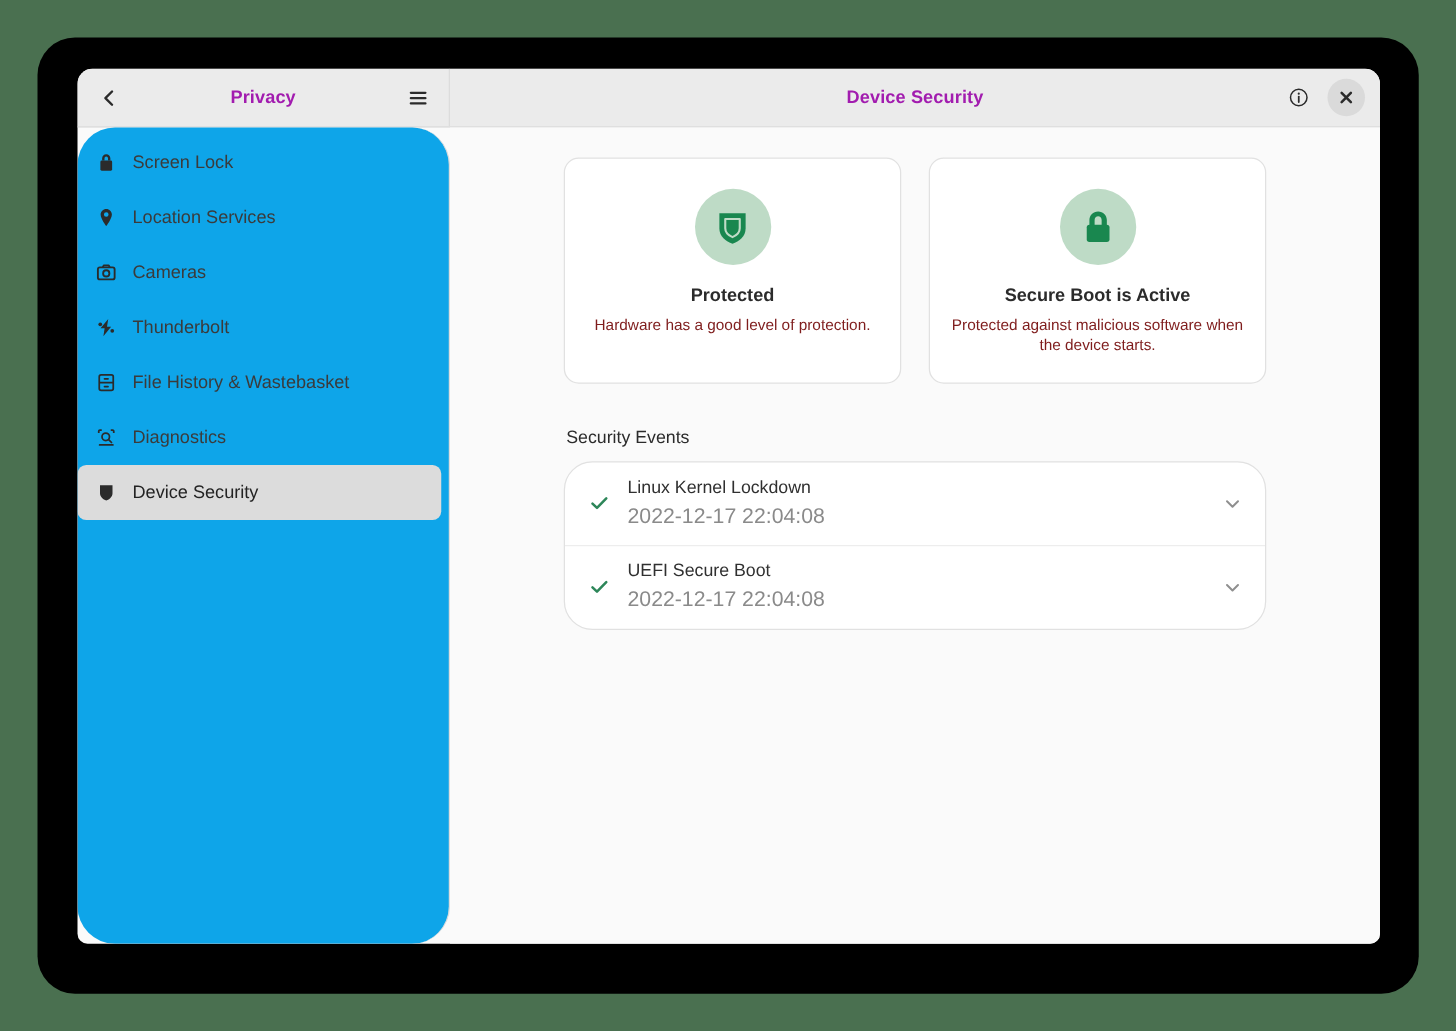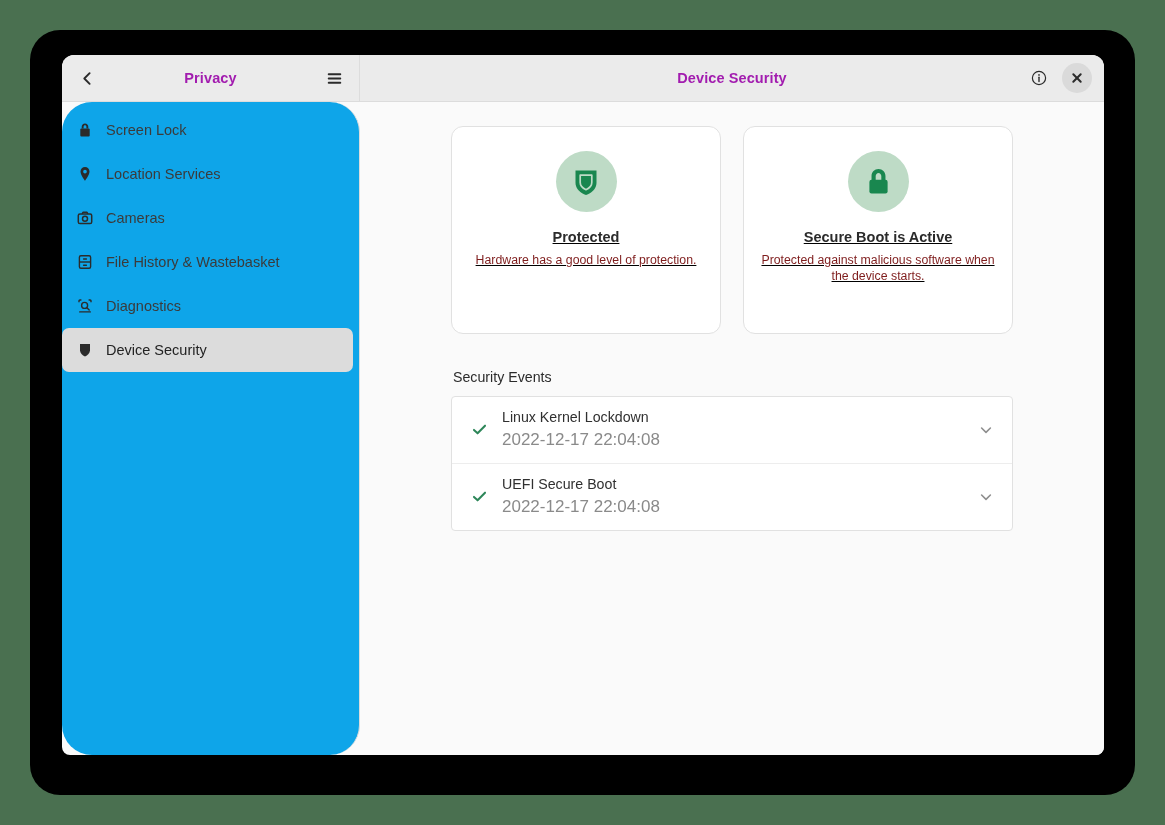--- a/index.html
+++ b/index.html
@@ -163,28 +163,27 @@
   
   #status-cards {
     display: flex;
     gap: 22px;
   }
   .status-card {
     flex: 1 1 0;
     background: #ffffff;
     border: 1px solid #e1e1e1;
     border-radius: 12px;
-    height: 208px;
+    height: 181px;
     display: flex;
     flex-direction: column;
     align-items: center;
     justify-content: flex-start;
     padding: 24px 16px 0 16px;
     text-align: center;
-    text-decoration: underline;
   }
   .status-icon-circle {
     width: 61px; height: 61px;
     border-radius: 50%;
     background: #bedbc6;
     display: flex;
     align-items: center;
     justify-content: center;
     margin-bottom: 17px;
   }
@@ -204,21 +203,21 @@
   
   #events-heading {
     font-size: 14.2px;
     font-weight: normal;
     color: #2b2b2b;
     margin: 35px 0 11px 2px;
   }
   #events-list {
     background: #ffffff;
     border: 1px solid #e1e1e1;
-    border-radius: 4px;
+    border-radius: 23px;
     overflow: hidden;
   }
   .event-row {
     display: flex;
     align-items: center;
     gap: 14px;
     padding: 11px 16px 11px 18px;
     cursor: pointer;
     min-height: 55px;
   }
@@ -338,20 +337,30 @@
           <svg width="16" height="16" viewBox="0 0 16 16" fill="none" stroke="currentColor" stroke-width="1.5">
             <rect x="1.3" y="3.9" width="13.4" height="9.6" rx="1.6"></rect>
             <circle cx="8" cy="8.7" r="2.5"></circle>
             <path d="M5.2 3.9 L6 2.3 H10 L10.8 3.9" stroke-linejoin="round"></path>
           </svg>
         </span>
         <span class="si-label">Cameras</span>
       </div>
 
 
+      <div class="sidebar-item">
+        <span class="si-icon">
+          <svg width="16" height="16" viewBox="0 0 16 16" fill="currentColor">
+            <path d="M9.6 1.1 L3.4 8.6h3.3l-1 6.3 6.2-7.6H8.6z"></path>
+            <circle cx="3.2" cy="5.4" r="1.5"></circle>
+            <circle cx="12.8" cy="10.6" r="1.5"></circle>
+          </svg>
+        </span>
+        <span class="si-label">Thunderbolt</span>
+      </div>
 
       <div class="sidebar-item">
         <span class="si-icon">
           <svg width="16" height="16" viewBox="0 0 16 16" fill="none" stroke="currentColor" stroke-width="1.4">
             <rect x="2.4" y="1.8" width="11.2" height="12.4" rx="1.5"></rect>
             <path d="M2.4 8 H13.6"></path>
             <path d="M6.6 5 H9.4" stroke-linecap="round"></path>
             <path d="M6.6 11.2 H9.4" stroke-linecap="round"></path>
           </svg>
         </span>

